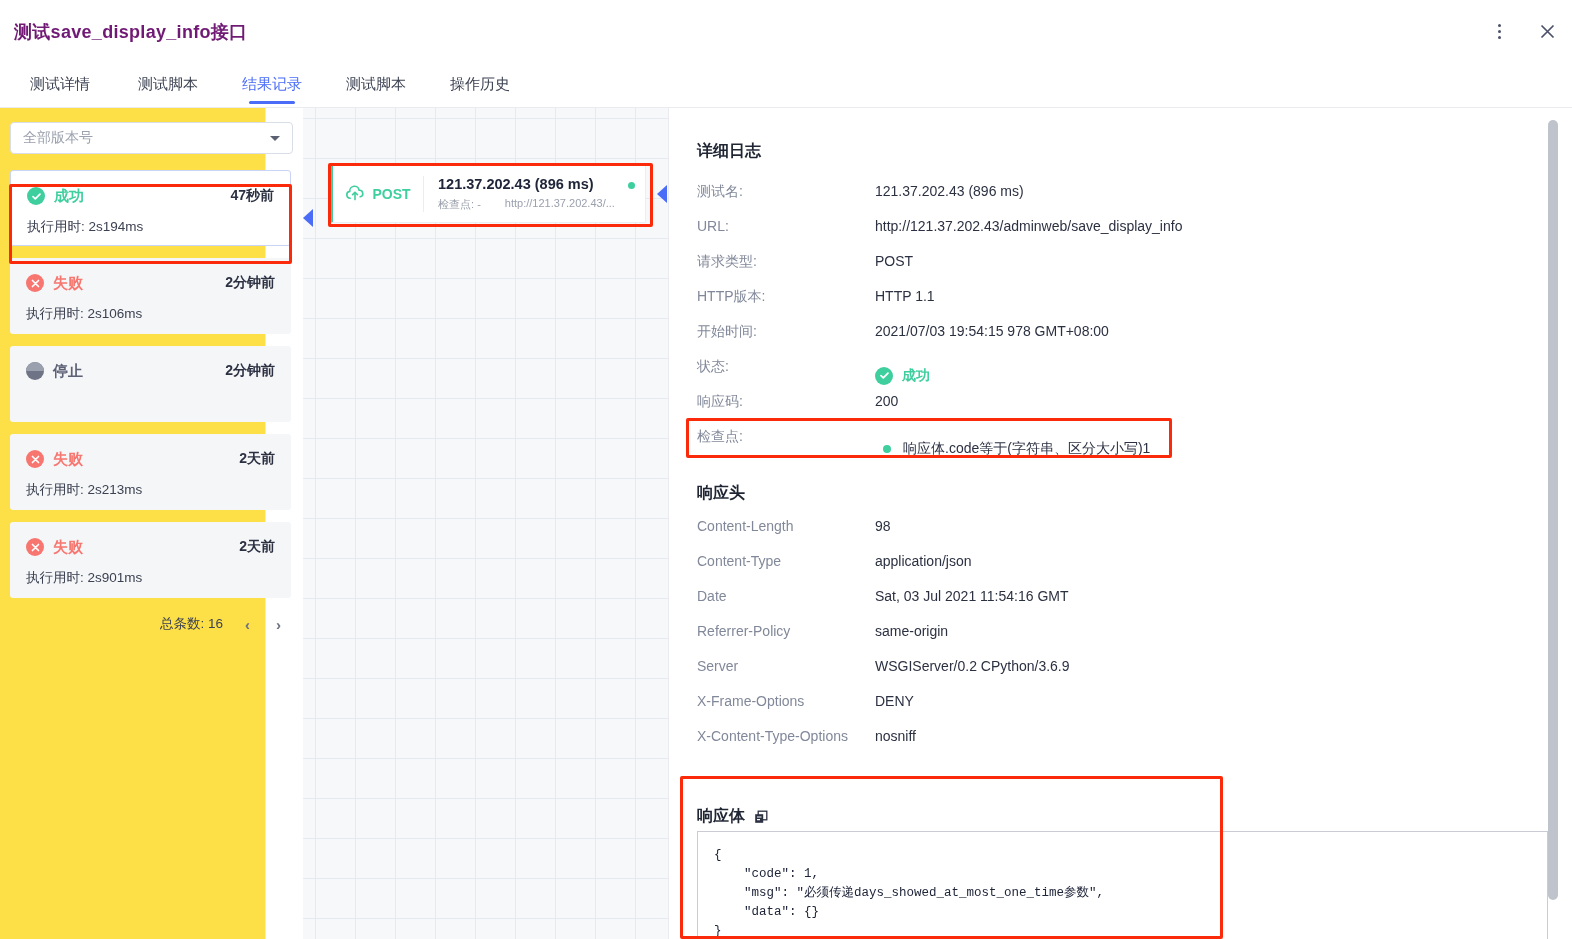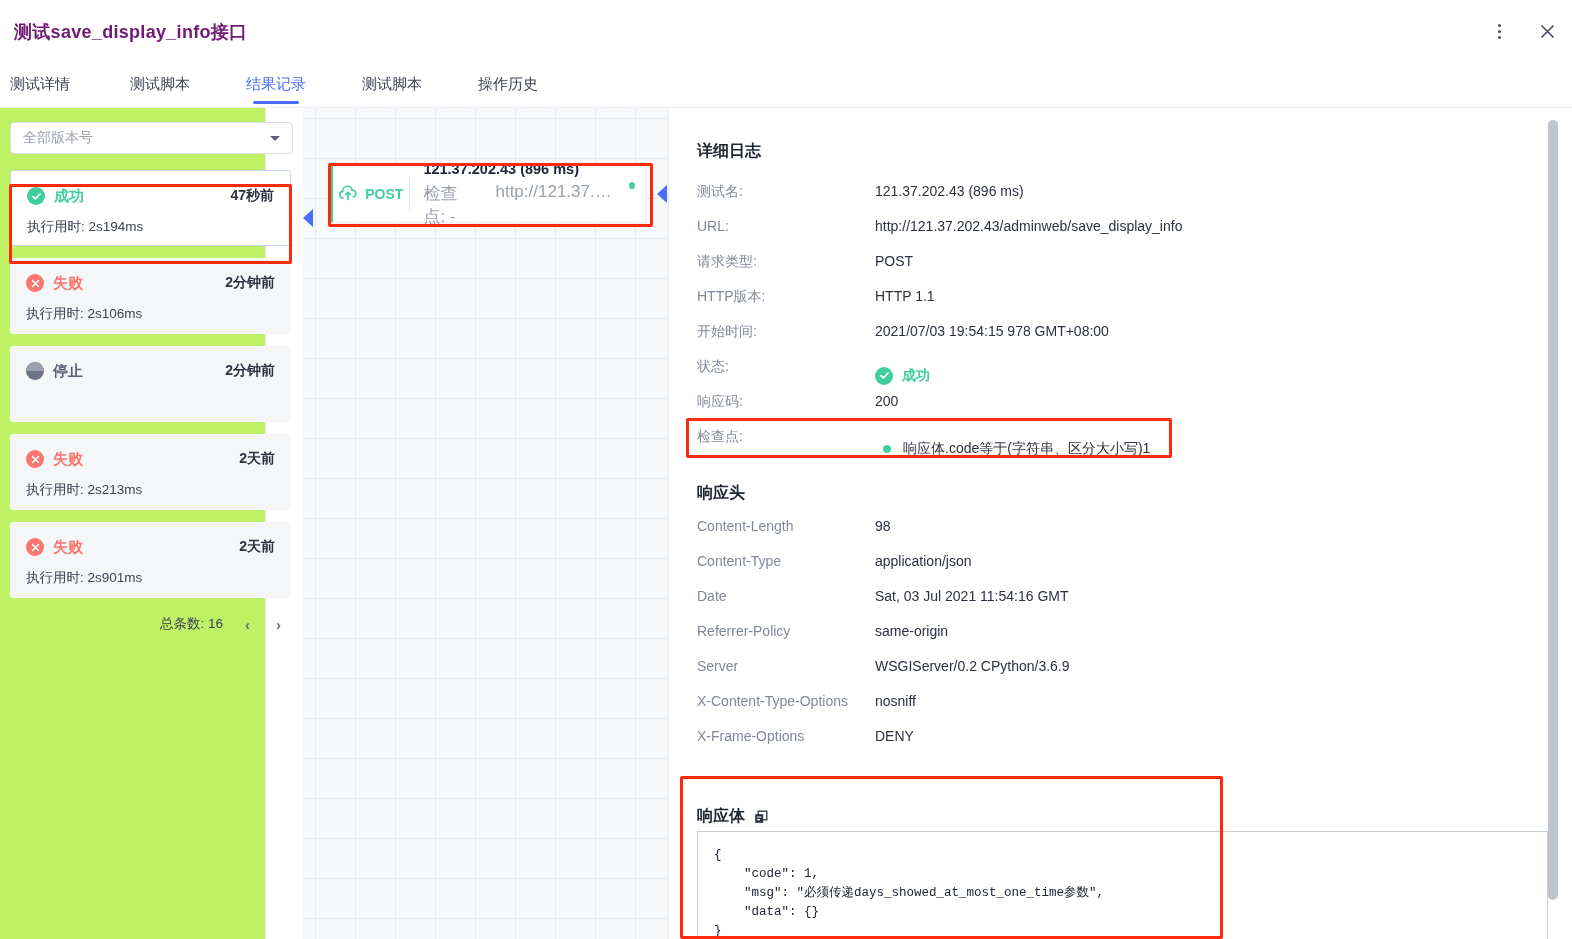--- a/index.html
+++ b/index.html
@@ -18,35 +18,35 @@
     font-size:18px; font-weight:bold; color:#701a75; letter-spacing:.3px;
   }
   .hdr-actions { position:absolute; right:14px; top:20px; display:flex; gap:26px; align-items:center; }
   .icon-btn { width:22px; height:22px; display:flex; align-items:center; justify-content:center;
     cursor:pointer; color:#4b5168; }
   .dots { display:flex; flex-direction:column; gap:3px; align-items:center; }
   .dots i { display:block; width:3px; height:3px; border-radius:50%; background:#4b5168; }
 
   
   .tabbar { position:absolute; left:0; top:62px; width:1572px; height:46px; }
-  .tabs { position:absolute; left:8px; top:0; display:flex; gap:12px; }
+  .tabs { position:absolute; left:28px; top:0; display:flex; gap:0; }
   .tab {
     position:relative; padding:0 22px; height:44px; line-height:44px;
     font-size:15px; color:#3d4252; cursor:pointer; white-space:nowrap;
   }
   .tab:first-child { padding-left:2px; padding-right:26px; }
   .tab.active { color:#4a6cf7; font-weight:500; }
   .tab.active::after {
     content:""; position:absolute; left:50%; transform:translateX(-50%);
     bottom:2px; width:46px; height:3px; background:#4a6cf7; border-radius:2px;
   }
   .tabbar-line { position:absolute; left:0; top:107px; width:1572px; height:1px; background:#e9ebf0; }
 
   
-  .sidebar { position:absolute; left:0; top:108px; width:266px; height:831px; background:#bef264;
+  .sidebar { position:absolute; left:0; top:108px; width:266px; height:831px; background:#fde047;
      border-right:1px solid #e9ebf0;text-decoration:underline; }
   .version-select {
     position:absolute; left:10px; top:14px; width:283px; height:32px;
     border:1px solid #d9dde5; border-radius:4px; background:#fff;
     display:flex; align-items:center; padding:0 12px; cursor:pointer;
   }
   .version-select .vs-text { font-size:14px; color:#9aa0ad; flex:1; }
   .caret { width:0;height:0;border-left:5px solid transparent;border-right:5px solid transparent;
      border-top:5px solid #5b6172; }
 
@@ -110,21 +110,21 @@
   .step-card {
     position:absolute; left:26px; top:57px; width:317px; height:58px;
     background:#fff; border:1px solid #eceef3; border-left:4px solid #3fcf9e;
     display:flex; align-items:center; cursor:pointer; border-radius:1px;
   }
   .step-method { width:90px; display:flex; align-items:center; gap:7px; justify-content:center;
      color:#3fcf9e; font-weight:bold; font-size:14px; }
   .step-div { width:1px; height:36px; background:#ebedf1; }
   .step-body { flex:1; padding-left:14px; padding-right:10px; }
   .step-name { font-size:14.5px; font-weight:bold; color:#20263a; }
-  .step-meta { margin-top:5px; display:flex; gap:24px; font-size:17px; color:#9aa0ad; }
+  .step-meta { margin-top:5px; display:flex; gap:24px; font-size:11px; color:#9aa0ad; }
   .step-meta .url { color:#9aa0ad; max-width:150px; overflow:hidden; text-overflow:ellipsis;
     white-space:nowrap; }
   .step-dot { width:7px; height:7px; border-radius:50%; background:#3fcf9e; margin-right:10px;
      align-self:flex-start; margin-top:16px; }
 
   .collapse-arrow { position:absolute; width:0; height:0; cursor:pointer;
     border-top:9px solid transparent; border-bottom:9px solid transparent;
     border-right:10px solid #4a6cf7; z-index:30; }
 
   
@@ -389,26 +389,26 @@
       </div>
       <div class="kv-row">
         <span class="hdr-key">Referrer-Policy</span>
         <span class="kv-val">same-origin</span>
       </div>
       <div class="kv-row">
         <span class="hdr-key">Server</span>
         <span class="kv-val">WSGIServer/0.2 CPython/3.6.9</span>
       </div>
       <div class="kv-row">
+        <span class="hdr-key">X-Frame-Options</span>
+        <span class="kv-val">DENY</span>
+      </div>
+      <div class="kv-row">
         <span class="hdr-key">X-Content-Type-Options</span>
         <span class="kv-val">nosniff</span>
-      </div>
-      <div class="kv-row">
-        <span class="hdr-key">X-Frame-Options</span>
-        <span class="kv-val">DENY</span>
       </div>
     </div>
 
     <div class="resp-body-title" style="position:absolute;left:27px;top:682px;">
       <span class="sec-title">响应体</span>
       <span style="display:flex;align-items:center;cursor:pointer;">
         <svg width="14" height="14" viewBox="0 0 14 14">
           <rect x="4.2" y="1.2" width="8.6" height="8.6" fill="none" stroke="#2c3142" stroke-width="1.3"></rect>
           <rect x="1.2" y="4.2" width="8" height="8.6" fill="#2c3142"></rect>
           <path d="M3 7 H7.5 M3 9.6 H6" stroke="#ffffff" stroke-width="1.2"></path>

